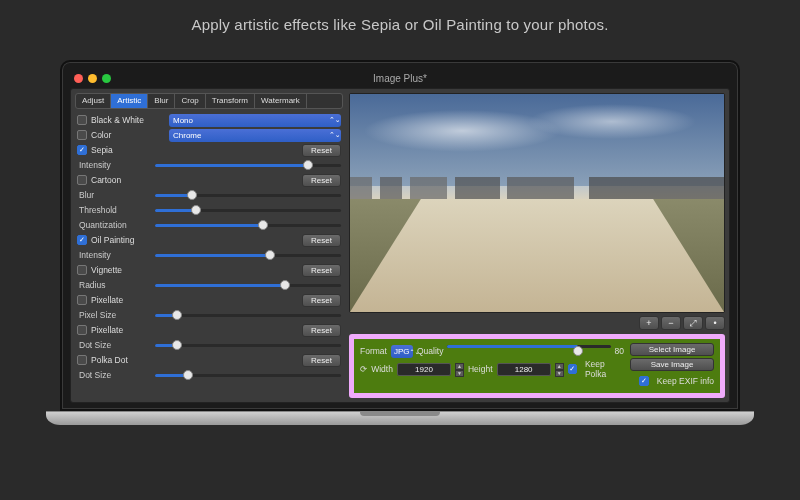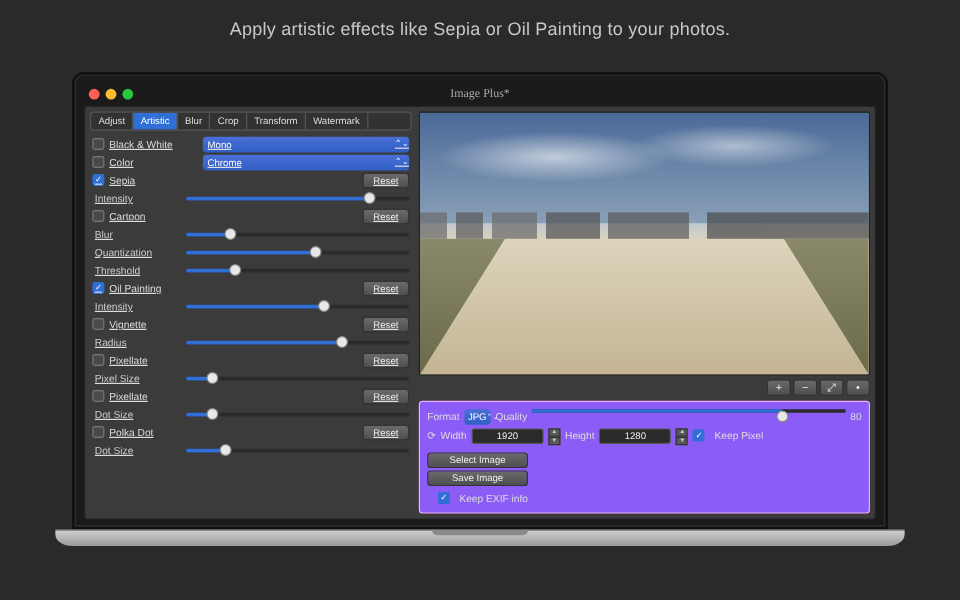--- a/index.html
+++ b/index.html
@@ -4,28 +4,28 @@
 <style>
   * { box-sizing: border-box; margin: 0; padding: 0; font-family: -apple-system, "Helvetica Neue", Arial, sans-serif; }
   body { background: #2a2a2a; width: 800px; height: 500px; overflow: hidden; position: relative; }
   .tagline { text-align: center; color: #c8c8c8; font-size: 15px; font-weight: 300; padding: 16px 0 12px; letter-spacing: 0.2px; }
   .laptop { position: absolute; left: 50%; top: 60px; transform: translateX(-50%); width: 680px; }
   .screen { background: #1b1b1b; border: 2px solid #111; border-radius: 10px 10px 0 0; padding: 8px 8px 6px; box-shadow: 0 0 0 1px #3a3a3a inset; }
   .titlebar { display: flex; align-items: center; height: 16px; position: relative; margin-bottom: 2px; }
   .traffic { display: flex; gap: 5px; padding-left: 4px; }
   .traffic span { width: 9px; height: 9px; border-radius: 50%; display: block; }
   .t-close { background: #ff5f57; } .t-min { background: #febc2e; } .t-max { background: #28c840; }
-  .wintitle { position: absolute; left: 0; right: 0; text-align: center; color: #aaa; font-size: 10px; font-family: Liberation Serif, serif; }
+  .wintitle { position: absolute; left: 0; right: 0; text-align: center; color: #aaa; font-size: 10px; }
   .appbody { display: flex; gap: 6px; background: #3b3b3b; border: 1px solid #222; border-radius: 3px; padding: 4px; }
   .panel-left { width: 268px; flex: none; }
   .panel-right { flex: 1; display: flex; flex-direction: column; }
   .tabbar { display: flex; height: 16px; background: #323232; border: 1px solid #555; border-radius: 3px; overflow: hidden; }
   .tab { flex: none; padding: 0 6px; font-size: 8px; line-height: 13px; color: #ddd; border-right: 1px solid #555; cursor: pointer; }
   .tab.active { background: #2f6fd6; color: #fff; }
-  .controls { padding: 4px 2px 0; font-size: 8.5px; color: #ddd; text-decoration: underline; }
+  .controls { padding: 4px 2px 0; font-size: 8.5px; color: #ddd; }
   .row { display: flex; align-items: center; min-height: 14px; margin-bottom: 1px; }
   .cb { width: 10px; height: 10px; border: 1px solid #777; border-radius: 2px; background: #4a4a4a; margin-right: 4px; display: inline-flex; align-items: center; justify-content: center; font-size: 7px; color: #fff; }
   .cb.on { background: #2f6fd6; border-color: #2f6fd6; }
   .lbl { flex: none; width: 78px; }
   .lbl-sub { flex: none; width: 78px; padding-left: 2px; color: #ccc; }
   .select { flex: 1; height: 13px; background: linear-gradient(#4a6fd6,#2f5fc6); border-radius: 3px; color: #fff; font-size: 8px; display: flex; align-items: center; justify-content: space-between; padding: 0 4px; gap: 24px; }
   .select .arr { width: 8px; text-align: center; font-size: 7px; }
   .btn { height: 13px; background: linear-gradient(#6a6a6a,#4f4f4f); border: 1px solid #333; border-radius: 3px; color: #eee; font-size: 8px; padding: 0 8px; display: inline-flex; align-items: center; cursor: pointer; }
   .reset { margin-left: auto; }
   .slider { position: relative; flex: 1; height: 12px; display: flex; align-items: center; }
@@ -39,21 +39,21 @@
     linear-gradient(#4a6a98,#8aa0b8); }
   .skyline { position:absolute; left:0; right:0; top:38%; height:28px; background:
     linear-gradient(90deg, #6a6a6a 0 6%, transparent 6% 8%, #5a5a5a 8% 14%, transparent 14% 16%, #6a6a6a 16% 26%, transparent 26% 28%, #525252 28% 40%, transparent 40% 42%, #5a5a5a 42% 60%, transparent 60% 64%, #4a4a4a 64% 100%);
     opacity:.7; filter: blur(.3px); }
   .path { position:absolute; left:0; right:0; bottom:0; top:48%; background: linear-gradient(#dcd4bc,#c4b494); }
   .path::before, .path::after { content:""; position:absolute; top:0; bottom:0; width:50%; background: linear-gradient(#8a8a6a,#6a6a4a); }
   .path::before { left:0; clip-path: polygon(0 0, 38% 0, 0 100%); }
   .path::after { right:0; clip-path: polygon(62% 0, 100% 0, 100% 100%); }
   .preview-tools { display: flex; justify-content: flex-end; gap: 2px; margin-top: 3px; }
   .toolbtn { width: 20px; height: 14px; background: linear-gradient(#6a6a6a,#4f4f4f); border: 1px solid #333; border-radius: 3px; color: #eee; font-size: 9px; display: flex; align-items: center; justify-content: center; cursor: pointer; }
-  .bottom { border: 1px solid #f0abfc; background: #8b5cf6; border-radius: 3px; margin-top: 4px; padding: 4px 6px; font-size: 8.5px; color: #ddd; display: flex; gap: 6px; flex-direction: column; }
+  .bottom { border: 5px solid #f0abfc; background: #4d7c0f; border-radius: 3px; margin-top: 4px; padding: 4px 6px; font-size: 8.5px; color: #ddd; display: flex; gap: 6px; }
   .bcol { flex: 1; }
   .brow { display: flex; align-items: center; gap: 4px; min-height: 16px; }
   .select-sm { width: 22px; height: 13px; background: linear-gradient(#4a6fd6,#2f5fc6); border-radius: 3px; color:#fff; font-size:8px; display:flex; align-items:center; justify-content: space-between; padding:0 3px; }
   .nf { width: 60px; height: 13px; background: #2a2a2a; border:1px solid #555; border-radius:2px; color:#eee; font-size:8px; text-align:center; line-height:11px; }
   .stepper { width: 10px; height: 13px; display:flex; flex-direction:column; }
   .stepper div { flex:1; background:#5a5a5a; border:1px solid #333; font-size:5px; color:#ccc; text-align:center; line-height:5px; }
   .rcol { width: 84px; display:flex; flex-direction:column; gap:2px; align-items:stretch; }
   .rcol .btn { justify-content:center; }
   .qslider { flex:1; position:relative; height:12px; }
   .laptop-base { height: 14px; background: linear-gradient(#cfcfcf,#9a9a9a); border-radius: 0 0 14px 14px / 0 0 10px 10px; position: relative; margin: 0 -14px; border-top: 1px solid #888; }
@@ -128,33 +128,33 @@
           </div>
           <div class="row">
             <span class="lbl-sub">Blur</span>
             <div class="slider">
                 <div class="track"></div>
                 <div class="fill" style="width:20%"></div>
                 <div class="knob" style="left:20%"></div>
               </div>
           </div>
           <div class="row">
+            <span class="lbl-sub">Threshold</span>
+            <div class="slider">
+                <div class="track"></div>
+                <div class="fill" style="width:22%"></div>
+                <div class="knob" style="left:22%"></div>
+              </div>
+          </div>
+          <div class="row">
             <span class="lbl-sub">Quantization</span>
             <div class="slider">
                 <div class="track"></div>
                 <div class="fill" style="width:58%"></div>
                 <div class="knob" style="left:58%"></div>
-              </div>
-          </div>
-          <div class="row">
-            <span class="lbl-sub">Threshold</span>
-            <div class="slider">
-                <div class="track"></div>
-                <div class="fill" style="width:22%"></div>
-                <div class="knob" style="left:22%"></div>
               </div>
           </div>
 
           <div class="row">
             <span class="cb on">✓</span>
             <span class="lbl">Oil Painting</span>
             <span class="btn reset">Reset</span>
           </div>
           <div class="row">
             <span class="lbl-sub">Intensity</span>
@@ -260,21 +260,21 @@
                   <div>▲</div>
                   <div>▼</div>
                 </div>
               <span>Height</span>
               <div class="nf">1280</div>
               <div class="stepper">
                   <div>▲</div>
                   <div>▼</div>
                 </div>
               <span class="cb on">✓</span>
-              <span>Keep Pixel</span>
+              <span>Keep Polka</span>
             </div>
           </div>
           <div class="rcol">
             <span class="btn">Select Image</span>
             <span class="btn">Save Image</span>
             <div class="brow" style="justify-content:flex-end">
               <span class="cb on">✓</span>
               <span>Keep EXIF info</span>
             </div>
           </div>

